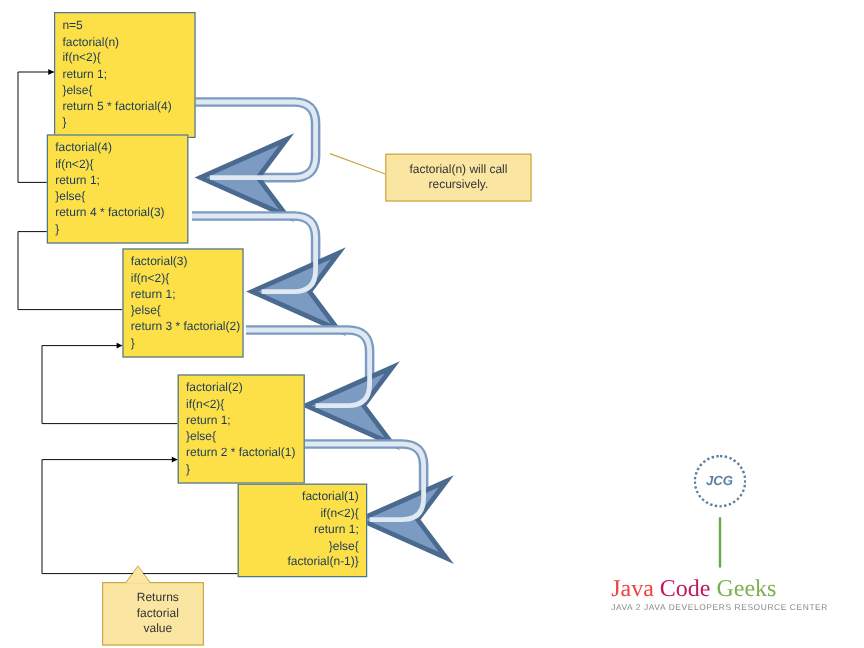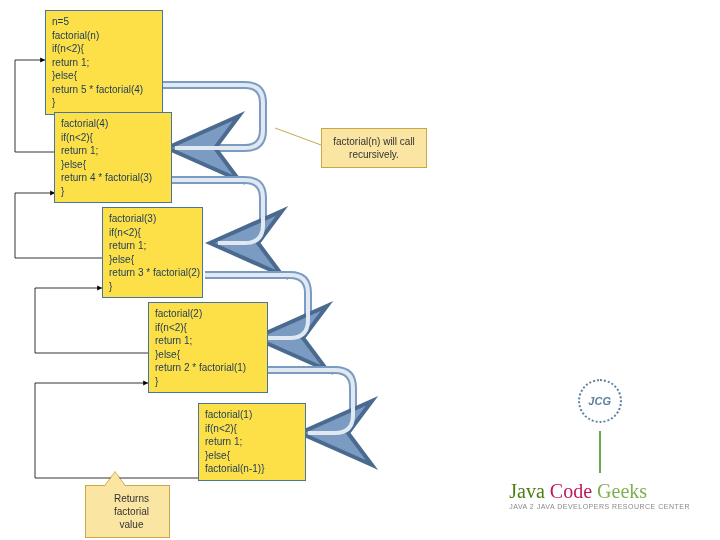--- a/index.html
+++ b/index.html
@@ -38,21 +38,21 @@
     border-left: 11px solid transparent;
     border-right: 11px solid transparent;
     border-bottom: 15px solid #c9a84a;
     z-index: -1;
   }
   svg.connectors { position: absolute; left: 0; top: 0; width: 720px; height: 540px; pointer-events: none; }
   .logo { position: absolute; right: 30px; bottom: 30px; display: flex; align-items: center; gap: 8px; flex-direction: column; }
   .logo-badge { width: 44px; height: 44px; border: 2px dotted #5a7fa0; border-radius: 50%; display:flex; align-items:center; justify-content:center; font-size:11px; color:#5a7fa0; font-style: italic; font-weight: bold; }
   .logo-text { line-height: 1; }
   .logo-main { font-size: 20px; font-family: 'Times New Roman', serif; }
-  .logo-java { color: #4d7c0f; }
+  .logo-java { color: #ef4444; }
   .logo-code { color: #be185d; }
   .logo-geeks { color: #7db04f; }
   .logo-sub { font-size: 7px; color: #888; letter-spacing: 0.5px; margin-top: 2px; }
   .vbar { width: 2px; height: 42px; background: #6aa84f; }
 </style>
 </head>
 <body>
 
 <svg class="connectors">
   <defs>
@@ -84,45 +84,45 @@
   <path d="M55 152 L15 152 L15 60 L45 60" stroke="#000" stroke-width="0.8" fill="none" marker-end="url(#rh)"></path>
 </svg>
 
 <div class="code-box" style="left:45px; top:10px; width:118px;">n=5
 factorial(n)
 if(n&lt;2){
 return 1;
 }else{
 return 5 * factorial(4)
 }</div>
-<div class="code-box" style="left:54px; top:112px; width:118px;">factorial(4)
+<div class="code-box" style="left:39px; top:112px; width:118px;">factorial(4)
 if(n&lt;2){
 return 1;
 }else{
 return 4 * factorial(3)
 }</div>
 <div class="code-box" style="left:102px; top:207px; width:101px;">factorial(3)
 if(n&lt;2){
 return 1;
 }else{
 return 3 * factorial(2)
 }</div>
-<div class="code-box" style="left:148px; top:302px; width:120px;">factorial(2)
+<div class="code-box" style="left:148px; top:312px; width:106px;">factorial(2)
 if(n&lt;2){
 return 1;
 }else{
 return 2 * factorial(1)
 }</div>
-<div class="code-box" style="left:198px; top:403px; width:108px;">factorial(1)
+<div class="code-box" style="left:198px; top:403px; width:108px;text-align:right;">factorial(1)
 if(n&lt;2){
 return 1;
 }else{
 factorial(n-1)}</div>
 
-<div class="callout" style="left:321px; top:128px; width:106px;">
+<div class="callout" style="left:321px; top:128px; width:122px;">
   <span>factorial(n) will call
 recursively.</span>
 </div>
 <div class="callout" style="left:85px; top:485px; width:85px;padding-left:16px;">
   <span>Returns
 factorial value</span>
 </div>
 <div class="callout-tail-top" style="left:105px; top:472px;"></div>
 
 <div class="logo">

